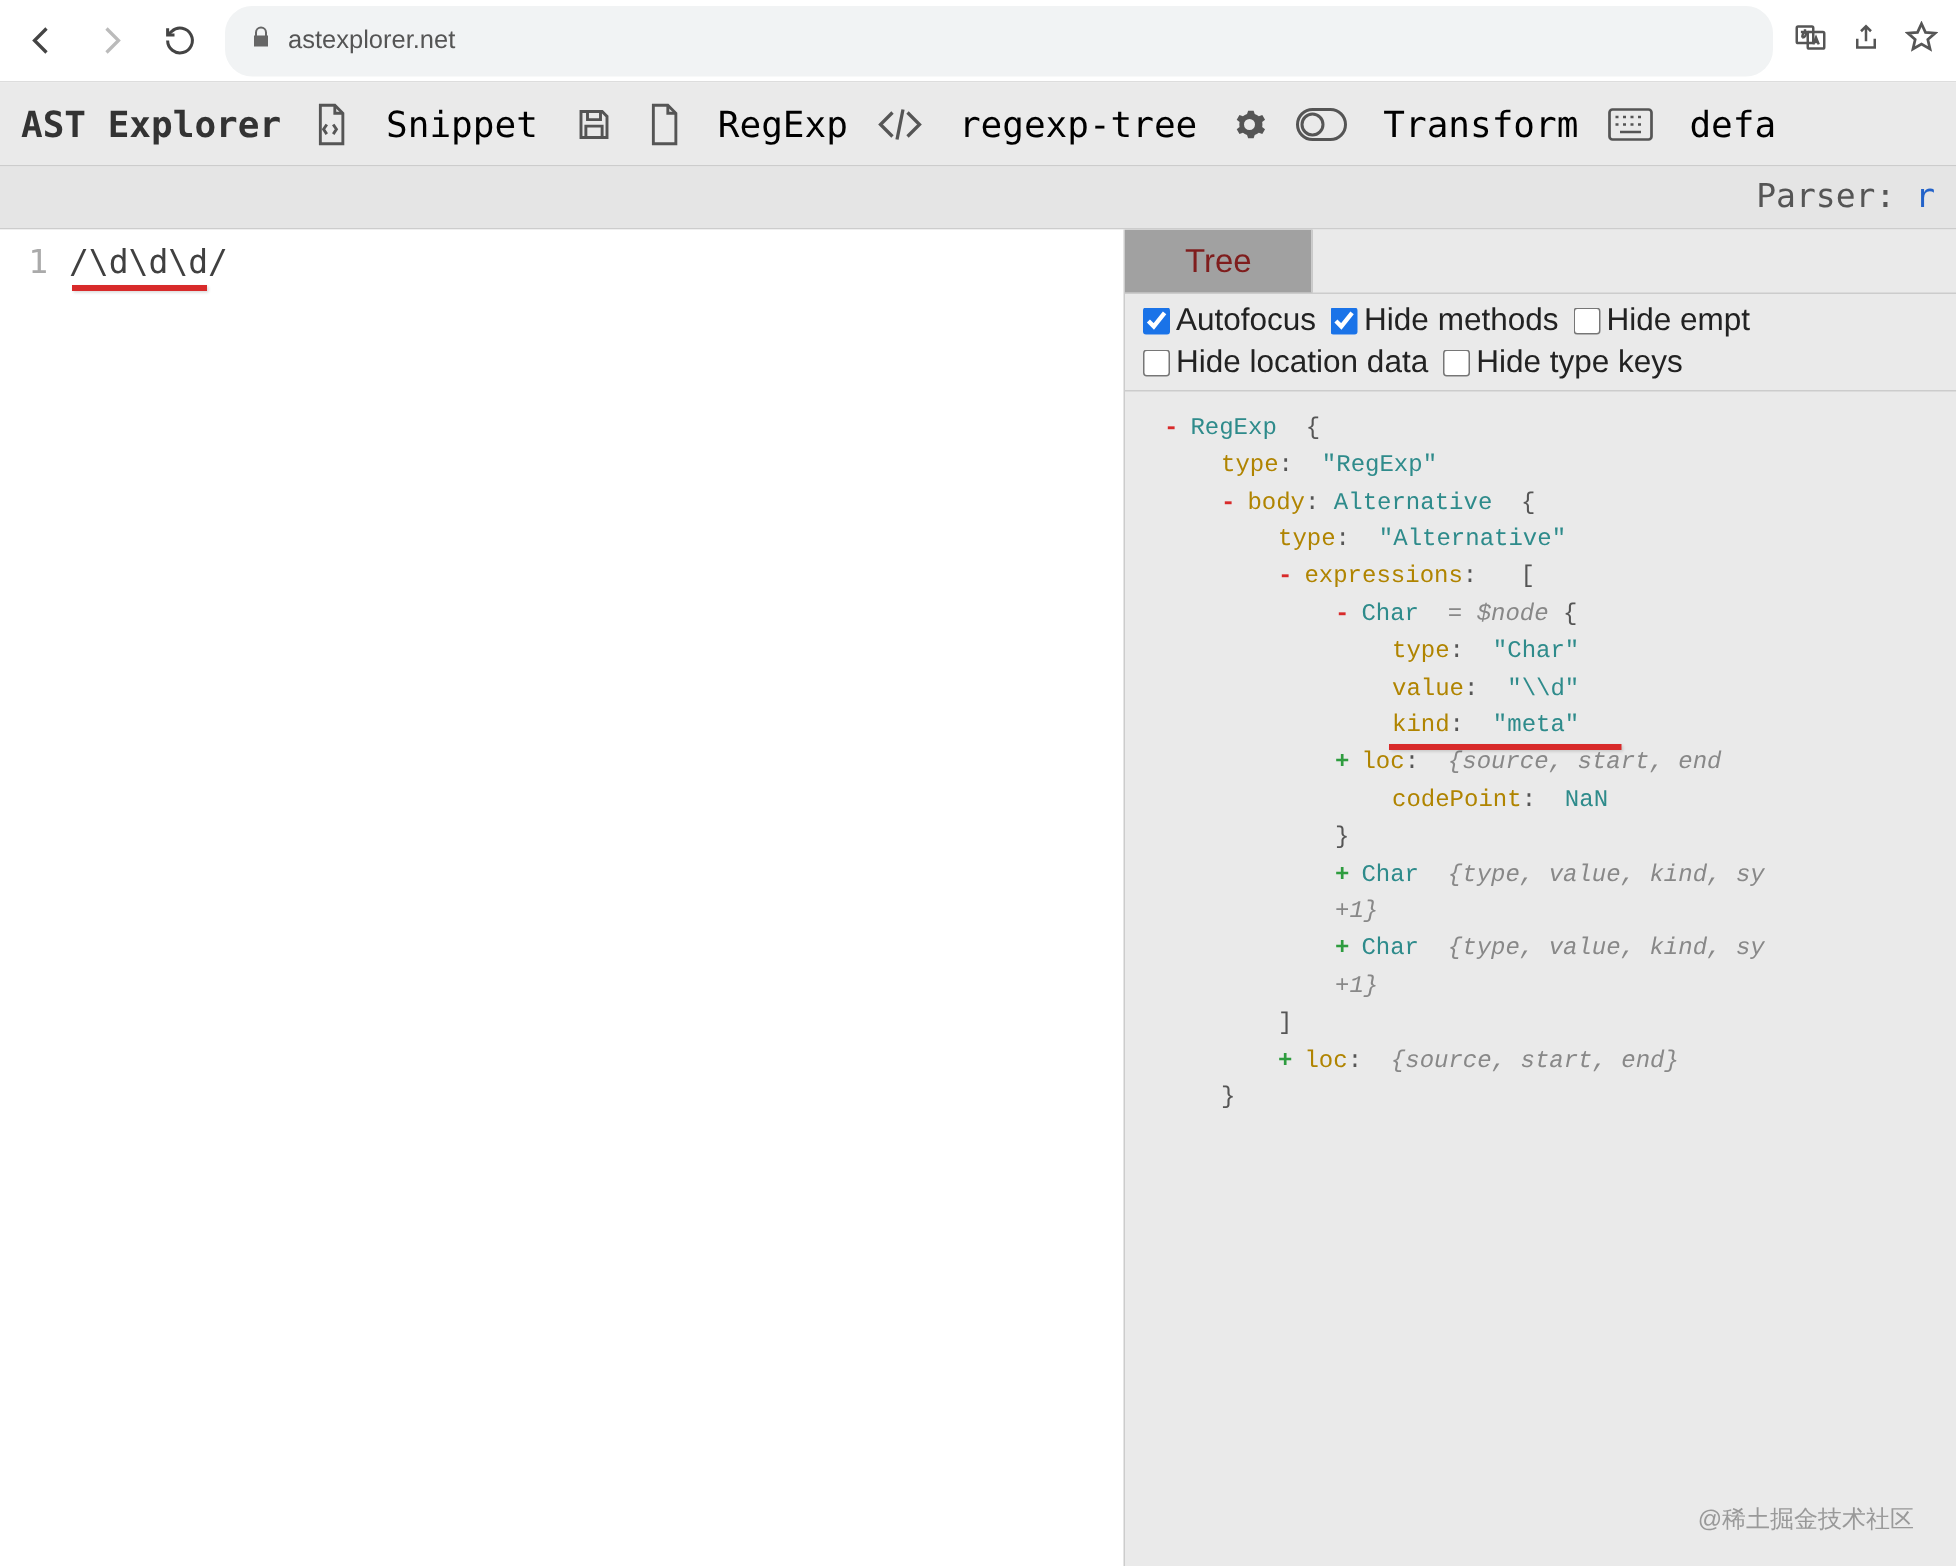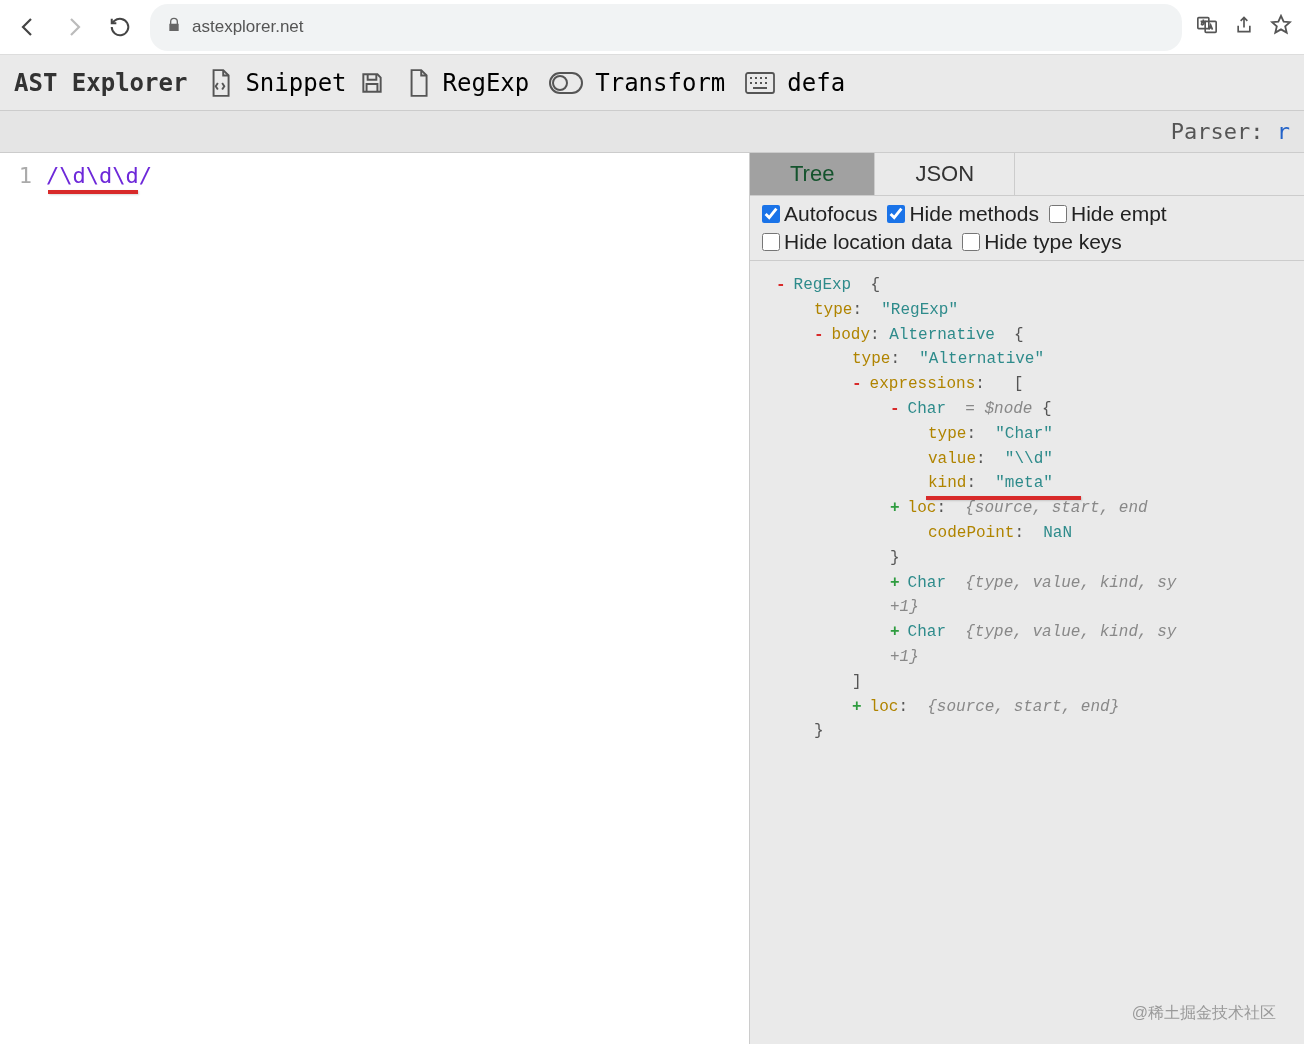--- a/index.html
+++ b/index.html
@@ -26,53 +26,53 @@
     }
     .lock-icon { color: #666; }
     .browser-right { display: flex; gap: 16px; align-items: center; color: #555; }
     
     .toolbar {
       height: 56px; background: #eaeaea; border-bottom: 1px solid #ccc;
       display: flex; align-items: center; padding: 16px 14px; gap: 20px;
       font-family: "Menlo", "Consolas", monospace; font-size: 24px;
     }
     .logo { font-weight: bold; color: #333; }
-    .toolbar-group { display: flex; align-items: center; gap: 12px; }
+    .toolbar-group { display: flex; align-items: center; gap: 24px; }
     .toolbar-icon { color: #555; display: flex; align-items: center; }
     
     .subbar {
       height: 42px; background: #e5e5e5; border-bottom: 1px solid #ccc;
       text-align: right; padding: 8px 14px;
       font-family: "Menlo", monospace; font-size: 22px; color: #555;
     }
     .subbar a { color: #2262c9; }
     
     .main { display: flex; height: calc(100vh - 153px); }
     
     .editor {
       width: 750px; border-right: 1px solid #ccc; background: #fff;
       font-family: "Menlo", monospace; font-size: 22px;
       padding: 10px 0;
     }
     .editor-line { display: flex; }
     .gutter { width: 46px; text-align: right; color: #aaa; padding-right: 14px; }
-    .code { color: #6d28d9; position: relative; }
+    .code { color: #404040; position: relative; }
     .underline-red {
       position: absolute; height: 4px; background: #d82a2a;
       bottom: -6px; left: 2px; width: 90px;
       box-shadow: 1px 1px 2px rgba(0,0,0,0.15);
     }
     
     .panel { flex: 1; background: #eaeaea; overflow: auto; }
     .tabs { display: flex; border-bottom: 1px solid #ccc; }
     .tab {
       padding: 8px 40px; font-size: 22px; cursor: pointer; color: #333;
       background: #eaeaea; border-right: 1px solid #ccc;
     }
-    .tab.active { background: #a1a1a1; color: #14532d; }
+    .tab.active { background: #a1a1a1; color: #7f1d1d; }
     
     .options {
       padding: 6px 12px; font-size: 21px; color: #222;
       display: flex; flex-wrap: wrap; gap: 4px 10px; border-bottom: 1px solid #ccc;
     }
     .options label { display: flex; align-items: center; gap: 4px; white-space: nowrap; }
     .options input[type=checkbox] { width: 18px; height: 18px; accent-color: #1a73e8; }
     
     .tree {
       font-family: Liberation Mono, monospace; font-size: 16px; line-height: 1.55;
@@ -176,20 +176,33 @@
     <span class="toolbar-icon">
       <svg width="26" height="30" viewBox="0 0 24 28" fill="none" stroke="currentColor" stroke-width="1.8">
           <path d="M6 2h9l5 5v19H6z"></path>
           <path d="M15 2v5h5"></path>
         </svg>
     </span>
     <span>RegExp</span>
   </div>
   <div class="toolbar-group">
     <span class="toolbar-icon">
+      <svg width="30" height="24" viewBox="0 0 30 24" fill="none" stroke="currentColor" stroke-width="2.2">
+          <path d="M10 4L2 12l8 8M20 4l8 8-8 8M17 2l-4 20"></path>
+        </svg>
+    </span>
+    <span>regexp-tree</span>
+    <span class="toolbar-icon">
+      <svg width="22" height="22" viewBox="0 0 24 24" fill="currentColor">
+          <path d="M12 8a4 4 0 1 0 0 8 4 4 0 0 0 0-8zm9.4 4c0 .6-.1 1.2-.2 1.8l2.1 1.6-2 3.5-2.5-.9c-.9.7-1.9 1.3-3 1.6L15 22h-4l-.8-2.4c-1.1-.3-2.1-.9-3-1.6l-2.5.9-2-3.5 2.1-1.6c-.1-.6-.2-1.2-.2-1.8s.1-1.2.2-1.8L2.7 8.6l2-3.5 2.5.9c.9-.7 1.9-1.3 3-1.6L11 2h4l.8 2.4c1.1.3 2.1.9 3 1.6l2.5-.9 2 3.5-2.1 1.6c.1.6.2 1.2.2 1.8z"></path>
+        </svg>
+    </span>
+  </div>
+  <div class="toolbar-group">
+    <span class="toolbar-icon">
       <svg width="34" height="22" viewBox="0 0 34 22" fill="none" stroke="currentColor" stroke-width="2">
           <rect x="1" y="1" width="32" height="20" rx="10"></rect>
           <circle cx="11" cy="11" r="7"></circle>
         </svg>
     </span>
     <span>Transform</span>
   </div>
   <div class="toolbar-group">
     <span class="toolbar-icon">
       <svg width="30" height="22" viewBox="0 0 30 22" fill="none" stroke="currentColor" stroke-width="1.8">
@@ -212,21 +225,20 @@
       <span class="code">
         <span>/\d\d\d/</span>
         <span class="underline-red"></span>
       </span>
     </div>
   </div>
 
   <div class="panel">
     <div class="tabs">
       <div class="tab active">Tree</div>
-      <div class="tab">JSON</div>
     </div>
     <div class="options">
       <label>
           <input type="checkbox" checked="" style="">
           <span>Autofocus</span>
         </label>
       <label>
           <input type="checkbox" checked="" style="">
           <span>Hide methods</span>
         </label>

